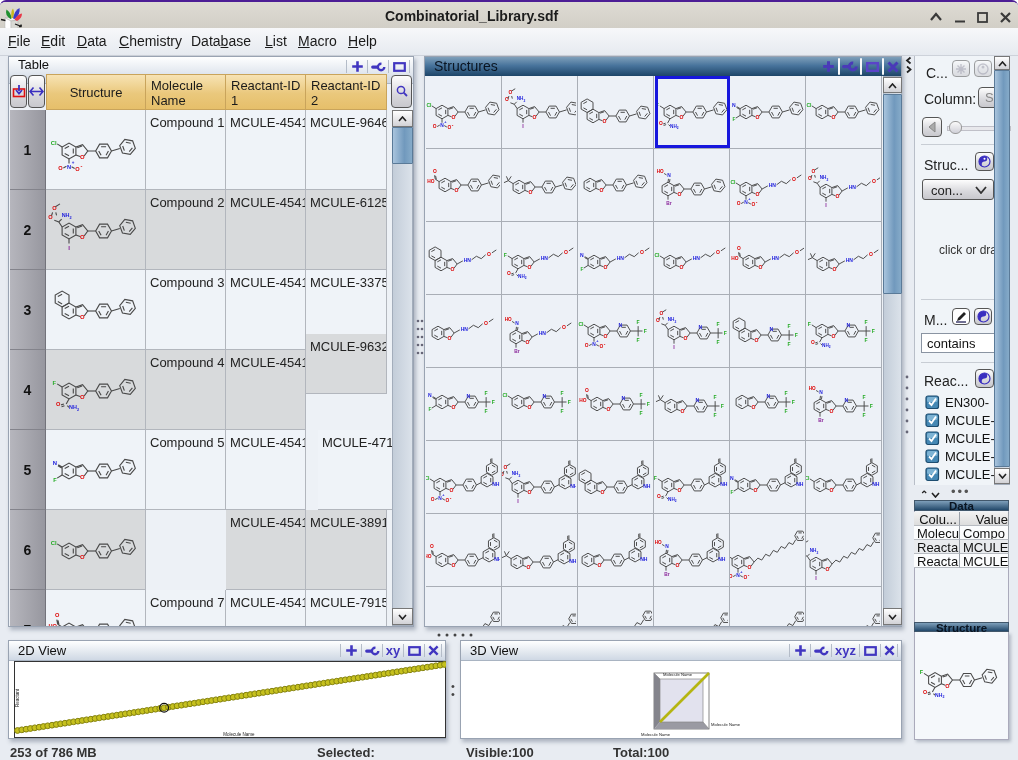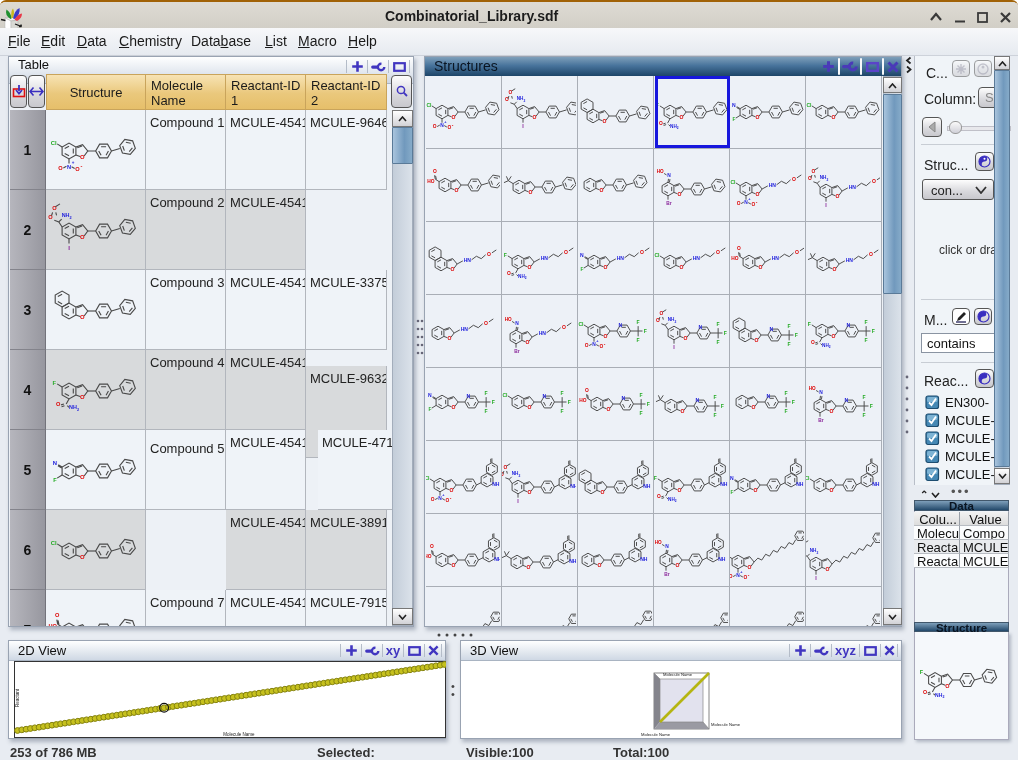--- a/index.html
+++ b/index.html
@@ -1,17 +1,17 @@
 <!DOCTYPE html>
 <html><head><meta charset="utf-8"><style>
 html,body{margin:0;padding:0;width:1018px;height:760px;overflow:hidden;background:#fff;
  font-family:"Liberation Sans",sans-serif;}
 .abs{position:absolute;}
 #win{position:absolute;left:0;top:0;width:1018px;height:760px;background:#e8ecf2;
- border-radius:6px 6px 0 0;border-top:2px solid #a16207;box-sizing:border-box;overflow:hidden;}
+ border-radius:6px 6px 0 0;border-top:2px solid #4c1d95;box-sizing:border-box;overflow:hidden;}
 #titlebar{position:absolute;left:0;top:0;width:100%;height:26px;
  background:linear-gradient(#dedbd4,#d2cfc7);}
 #title{position:absolute;left:385px;top:6px;font-size:14px;font-weight:bold;color:#1c1c1c;}
 #menubar{position:absolute;left:0;top:26px;width:100%;height:27px;
  background:linear-gradient(#f7f8fa,#e6eaf0);border-bottom:1px solid #cdd2da;}
 .mi{position:absolute;top:31px;font-size:14px;color:#1a1a1a;}
 .panel{position:absolute;background:#edf1f6;border:1px solid #99a3b2;
  box-shadow:2px 3px 4px rgba(100,110,130,.45);box-sizing:border-box;}
 .ptitle{position:relative;height:20px;background:linear-gradient(#feffff,#cfd8e4);
  border-bottom:1px solid #a9b4c2;font-size:13px;color:#101010;padding-left:9px;
@@ -275,20 +275,21 @@
 <div class="cell ceven" style="left:36px;top:80px;width:100px;height:80px">
           <svg width="98" height="79" style="display:block">
             <g transform="translate(23,41) scale(1.13)">
               <use href="#c-bi"></use>
               <use href="#s-ester"></use>
             </g>
           </svg>
         </div>
 <div class="cell ceven" style="left:136px;top:80px;width:80px;height:80px;padding:5px 0 0 4px">Compound 2</div>
 <div class="cell ceven" style="left:216px;top:80px;width:80px;height:80px;padding:5px 0 0 4px">MCULE-4541</div>
+<div class="cell ceven" style="left:296px;top:80px;width:81px;height:80px;padding:5px 0 0 4px">MCULE-6125</div>
 <div class="rownum" style="top:160px;height:80px;line-height:80px">3</div>
 <div class="cell codd" style="left:36px;top:160px;width:100px;height:80px">
           <svg width="98" height="79" style="display:block">
             <g transform="translate(23,41) scale(1.13)">
               <use href="#c-bi"></use>
               <use href="#s-naph"></use>
             </g>
           </svg>
         </div>
 <div class="cell codd" style="left:136px;top:160px;width:80px;height:80px;padding:5px 8px 0 4px">Compound 3</div>
@@ -299,31 +300,31 @@
           <svg width="98" height="79" style="display:block">
             <g transform="translate(23,41) scale(1.13)">
               <use href="#c-bi"></use>
               <use href="#s-f"></use>
               <use href="#s-amide"></use>
             </g>
           </svg>
         </div>
 <div class="cell ceven" style="left:136px;top:240px;width:80px;height:80px;padding:5px 0 0 4px">Compound 4</div>
 <div class="cell ceven" style="left:216px;top:240px;width:80px;height:80px;padding:5px 0 0 4px">MCULE-4541</div>
-<div class="cell ceven" style="left:296px;top:256px;width:81px;height:92px;padding:5px 0 4px 4px">MCULE-9632</div>
+<div class="cell ceven" style="left:296px;top:224px;width:81px;height:60px;padding:5px 0 4px 4px">MCULE-9632</div>
 <div class="rownum" style="top:320px;height:80px;line-height:80px">5</div>
 <div class="cell codd" style="left:36px;top:320px;width:100px;height:80px">
           <svg width="98" height="79" style="display:block">
             <g transform="translate(23,41) scale(1.13)">
               <use href="#c-bi"></use>
               <use href="#s-cn"></use>
             </g>
           </svg>
         </div>
-<div class="cell codd" style="left:136px;top:320px;width:80px;height:80px;padding:11px 0 0 4px">Compound 5</div>
+<div class="cell codd" style="left:136px;top:320px;width:80px;height:80px;padding:5px 0 0 4px">Compound 5</div>
 <div class="cell codd" style="left:216px;top:320px;width:80px;height:80px;padding:5px 0 0 4px">MCULE-4541</div>
 <div class="cell codd" style="left:308px;top:320px;width:81px;height:80px;padding:5px 0 0 4px">MCULE-4717</div>
 <div class="rownum" style="top:400px;height:80px;line-height:80px">6</div>
 <div class="cell ceven" style="left:36px;top:400px;width:100px;height:80px">
           <svg width="98" height="79" style="display:block">
             <g transform="translate(23,41) scale(1.13)">
               <use href="#c-bi"></use>
               <use href="#s-cl"></use>
             </g>
           </svg>
@@ -866,21 +867,21 @@
           <path d="M1 1 L4.5 5 L8 1" stroke="#222" stroke-width="1.6" fill="none"></path>
         </svg></div>
 </div>
 <div class="abs" style="left:920px;top:486px;font-size:10px;font-weight:bold;color:#222">⌃ <svg width="9" height="6" viewBox="0 0 9 6" style="margin-top:4px">
         <path d="M1 1 L4.5 5 L8 1" stroke="#222" stroke-width="1.6" fill="none"></path>
       </svg></div>
 <div class="abs" style="left:951px;top:482px;font-size:13px;color:#555;letter-spacing:2px">•••</div>
 <div class="dhdr" style="left:914px;top:498px;width:95px;height:11px">Data</div>
 <div class="abs" style="left:914px;top:509px;width:95px;height:117px;background:#f0f4f8;border:1px solid #aab;border-top:none;box-sizing:border-box"></div>
 <div class="dcell" style="left:914px;top:510px;width:46px;height:14px;background:linear-gradient(#f2f2f2,#ddd);font-weight:normal;text-align:center">Colu...</div>
-<div class="dcell" style="left:960px;top:510px;width:49px;height:14px;background:linear-gradient(#f2f2f2,#ddd);text-align:center">Value</div>
+<div class="dcell" style="left:960px;top:510px;width:49px;height:14px;background:linear-gradient(#f2f2f2,#ddd);text-align:right">Value</div>
 <div class="dcell" style="left:914px;top:524px;width:46px;height:14px;background:#fbfcfd">Molecul</div>
 <div class="dcell" style="left:960px;top:524px;width:49px;height:14px;background:#fbfcfd">Compo</div>
 <div class="dcell" style="left:914px;top:538px;width:46px;height:14px;background:#e9ebee">Reacta</div>
 <div class="dcell" style="left:960px;top:538px;width:49px;height:14px;background:#e9ebee">MCULE</div>
 <div class="dcell" style="left:914px;top:552px;width:46px;height:14px;background:#fbfcfd">Reacta</div>
 <div class="dcell" style="left:960px;top:552px;width:49px;height:14px;background:#fbfcfd">MCULE</div>
 <div class="dhdr" style="left:914px;top:620px;width:95px;height:10px">Structure</div>
 <div class="abs" style="left:914px;top:630px;width:95px;height:108px;background:#f5f8fb;border:1px solid #aab;border-top:none;box-sizing:border-box;box-shadow:2px 2px 3px rgba(100,110,130,.4)">
       <svg width="93" height="105" style="display:block">
         <g transform="translate(20,48) scale(1.05)">

